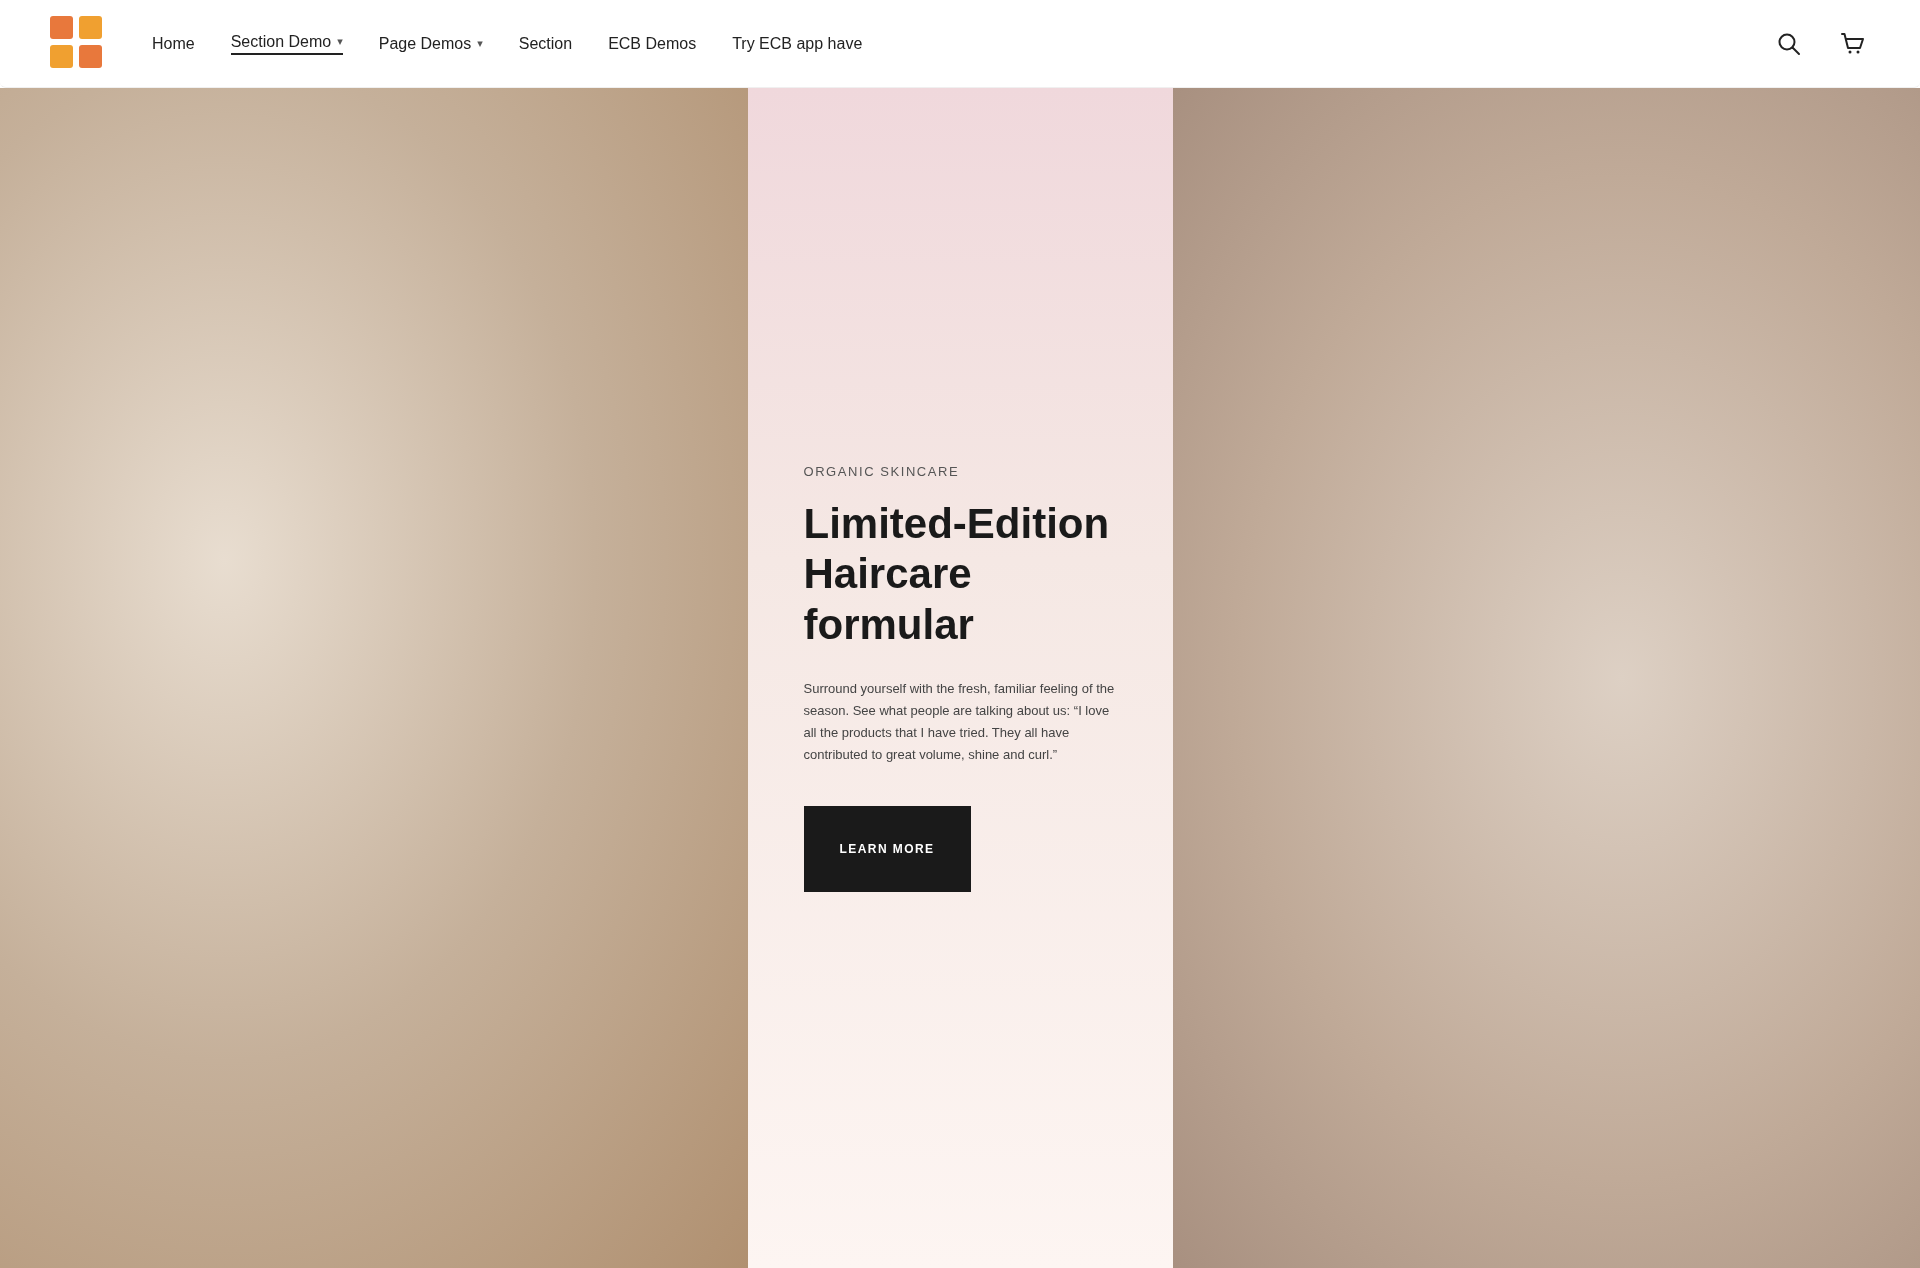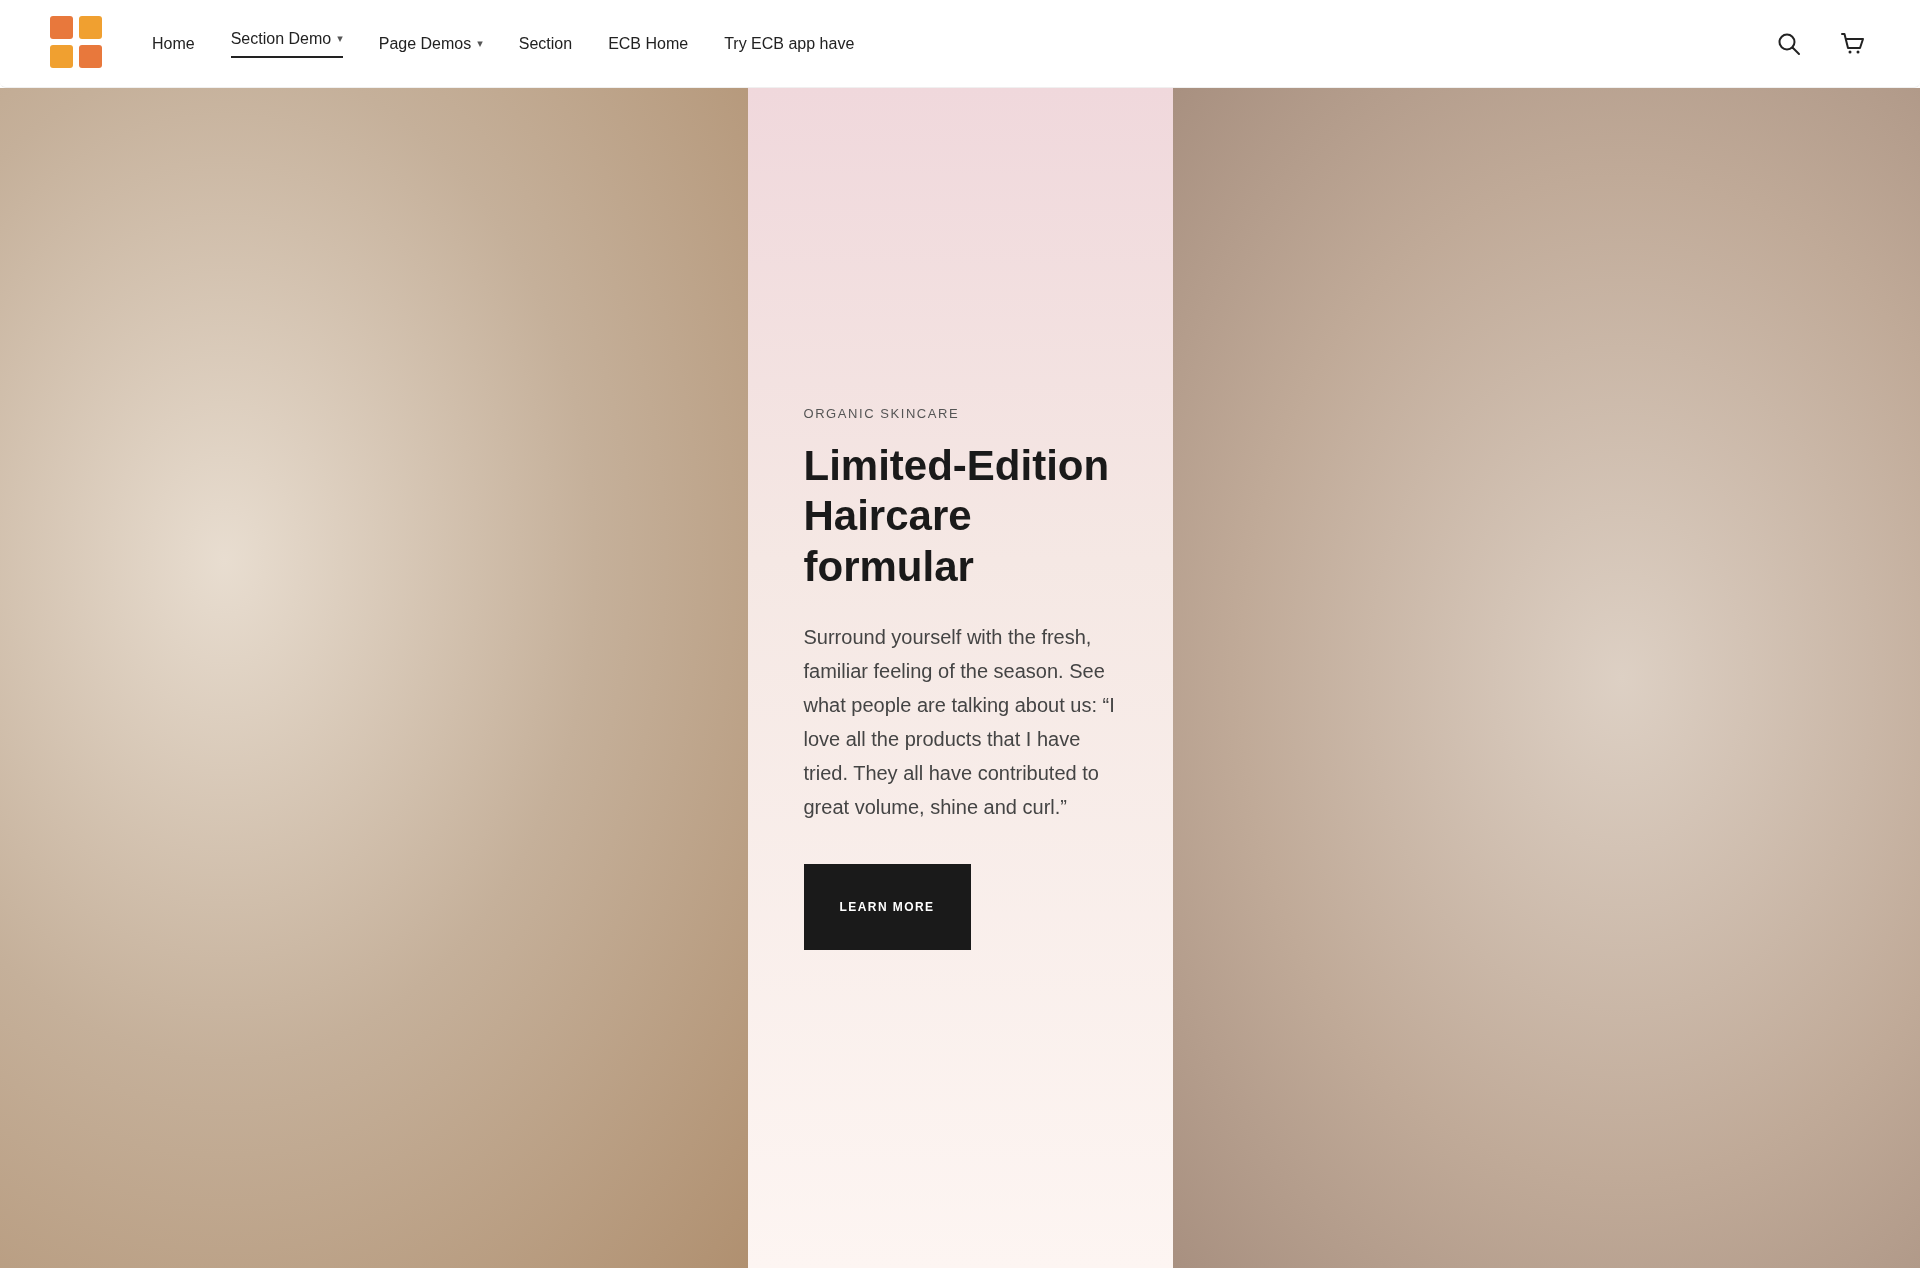--- a/index.html
+++ b/index.html
@@ -38,21 +38,21 @@
       color: #222;
       text-decoration: none;
       cursor: pointer;
       display: flex;
       align-items: center;
       gap: 6px;
       white-space: nowrap;
     }
     .nav-item.active {
       border-bottom: 2px solid #222;
-      padding-bottom: 8px;
+      padding-bottom: 2px;
       font-weight: 500;
     }
     .nav-chevron {
       font-size: 11px;
       color: #555;
     }
     .header-right {
       display: flex;
       align-items: center;
       gap: 24px;
@@ -133,21 +133,21 @@
       font-weight: 400;
     }
     .hero-title {
       font-size: 42px;
       font-weight: 700;
       color: #1a1a1a;
       line-height: 1.2;
       margin-bottom: 28px;
     }
     .hero-body {
-      font-size: 20px;
+      font-size: 13px;
       color: #444;
       line-height: 1.7;
       margin-bottom: 40px;
     }
     .learn-more-btn {
       display: inline-block;
       background: #1a1a1a;
       color: #fff;
       padding: 36px 36px;
       font-size: 12px;
@@ -179,21 +179,21 @@
       <a class="nav-item" href="#">Home</a>
       <a class="nav-item active" href="#">
         <span>Section Demo</span>
         <span class="nav-chevron">▾</span>
       </a>
       <a class="nav-item" href="#">
         <span>Page Demos</span>
         <span class="nav-chevron">▾</span>
       </a>
       <a class="nav-item" href="#">Section</a>
-      <a class="nav-item" href="#">ECB Home</a>
+      <a class="nav-item" href="#">ECB Demos</a>
       <a class="nav-item" href="#">Try ECB app have</a>
     </nav>
   </div>
 
   <div class="header-right">
     <button class="icon-btn">
       <svg width="26" height="26" viewBox="0 0 26 26" fill="none" xmlns="http://www.w3.org/2000/svg">
         <circle cx="11" cy="11" r="7.5" stroke="#222" stroke-width="2"></circle>
         <line x1="16.5" y1="16.5" x2="23" y2="23" stroke="#222" stroke-width="2" stroke-linecap="round"></line>
       </svg>

